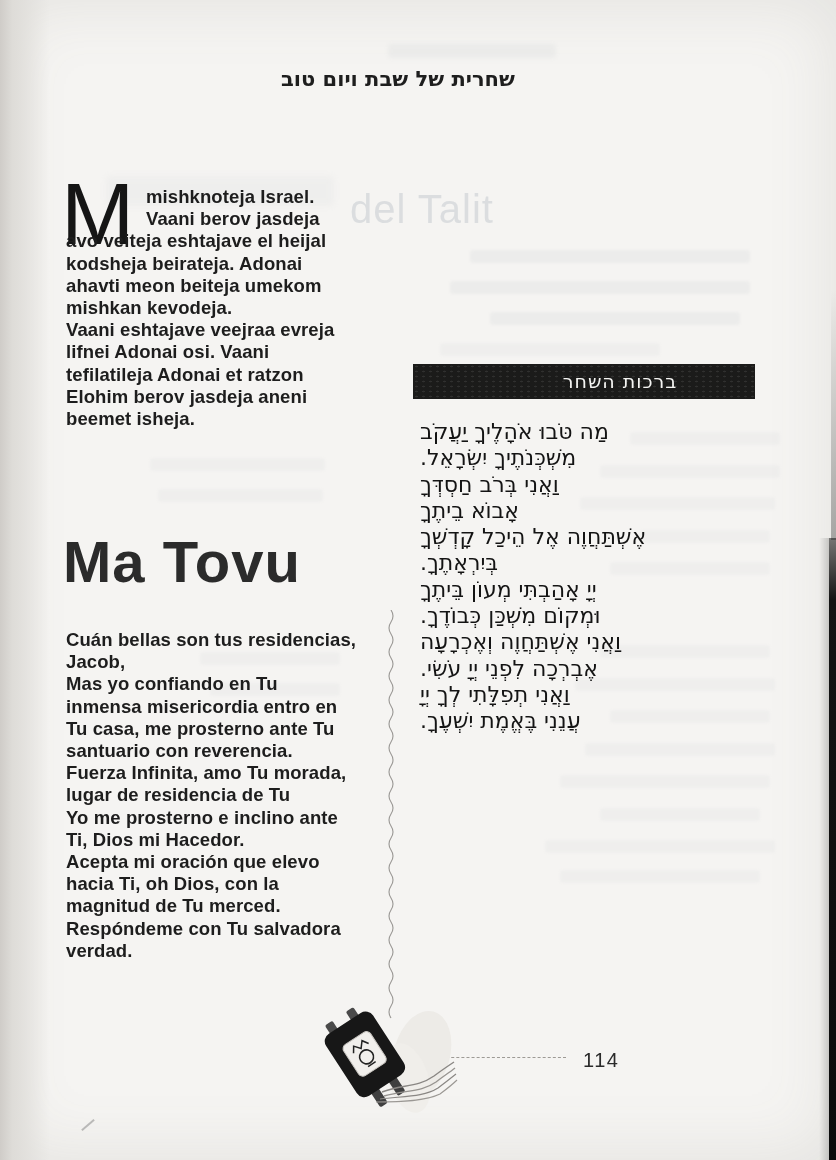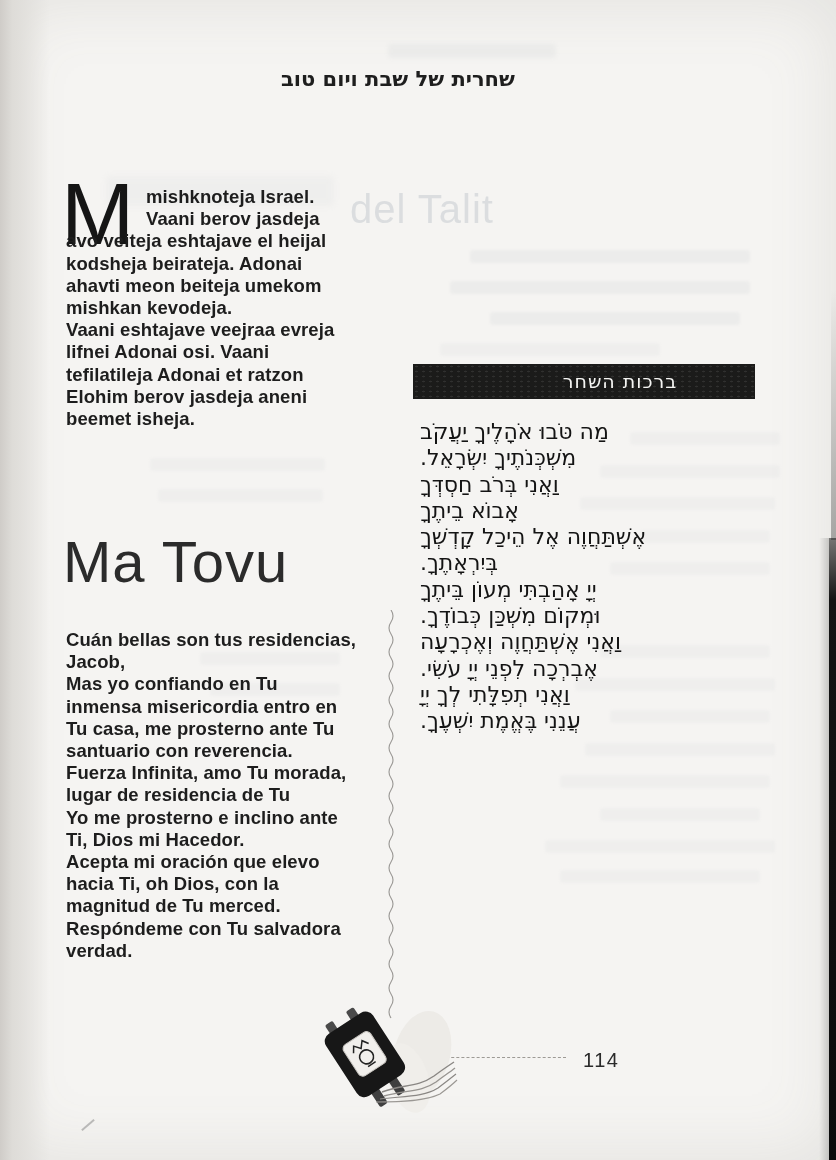--- a/index.html
+++ b/index.html
@@ -35,21 +35,21 @@
     background:#a4acb2; opacity:.10; filter:blur(2px); border-radius:3px; }
 
   
   .dropcap { position:absolute; left:61px; top:170px; font-size:88px; line-height:88px;
     font-weight:400; color:#151515; }
   .translit { position:absolute; left:66px; top:186px; }
   .spanish  { position:absolute; left:66px; top:629px; }
   .bline { font-size:18.5px; line-height:22.2px; font-weight:bold; color:#1d1d1d;
     white-space:nowrap; letter-spacing:.1px; }
   .indent { margin-left:80px; }
-  .ma-tovu { position:absolute; left:63px; top:528px; font-size:58px; font-weight:400;
+  .ma-tovu { position:absolute; left:63px; top:528px; font-size:58px; font-weight:700;
     color:#2b2b2b; letter-spacing:1px; }
 
   
   .banner { position:absolute; left:413px; top:364px; width:342px; height:35px;
     background-color:#1b1b1a;
     background-image:radial-gradient(rgba(255,255,255,.09) 1px, transparent 1.6px);
     background-size:7px 5px; }
   .banner-title { color:#f4f4f2; font-family:"DejaVu Sans",sans-serif; font-size:19px;
     line-height:35px; text-align:center; padding-left:72px; letter-spacing:1px; }
   .hebrew { position:absolute; left:420px; top:419px; }

